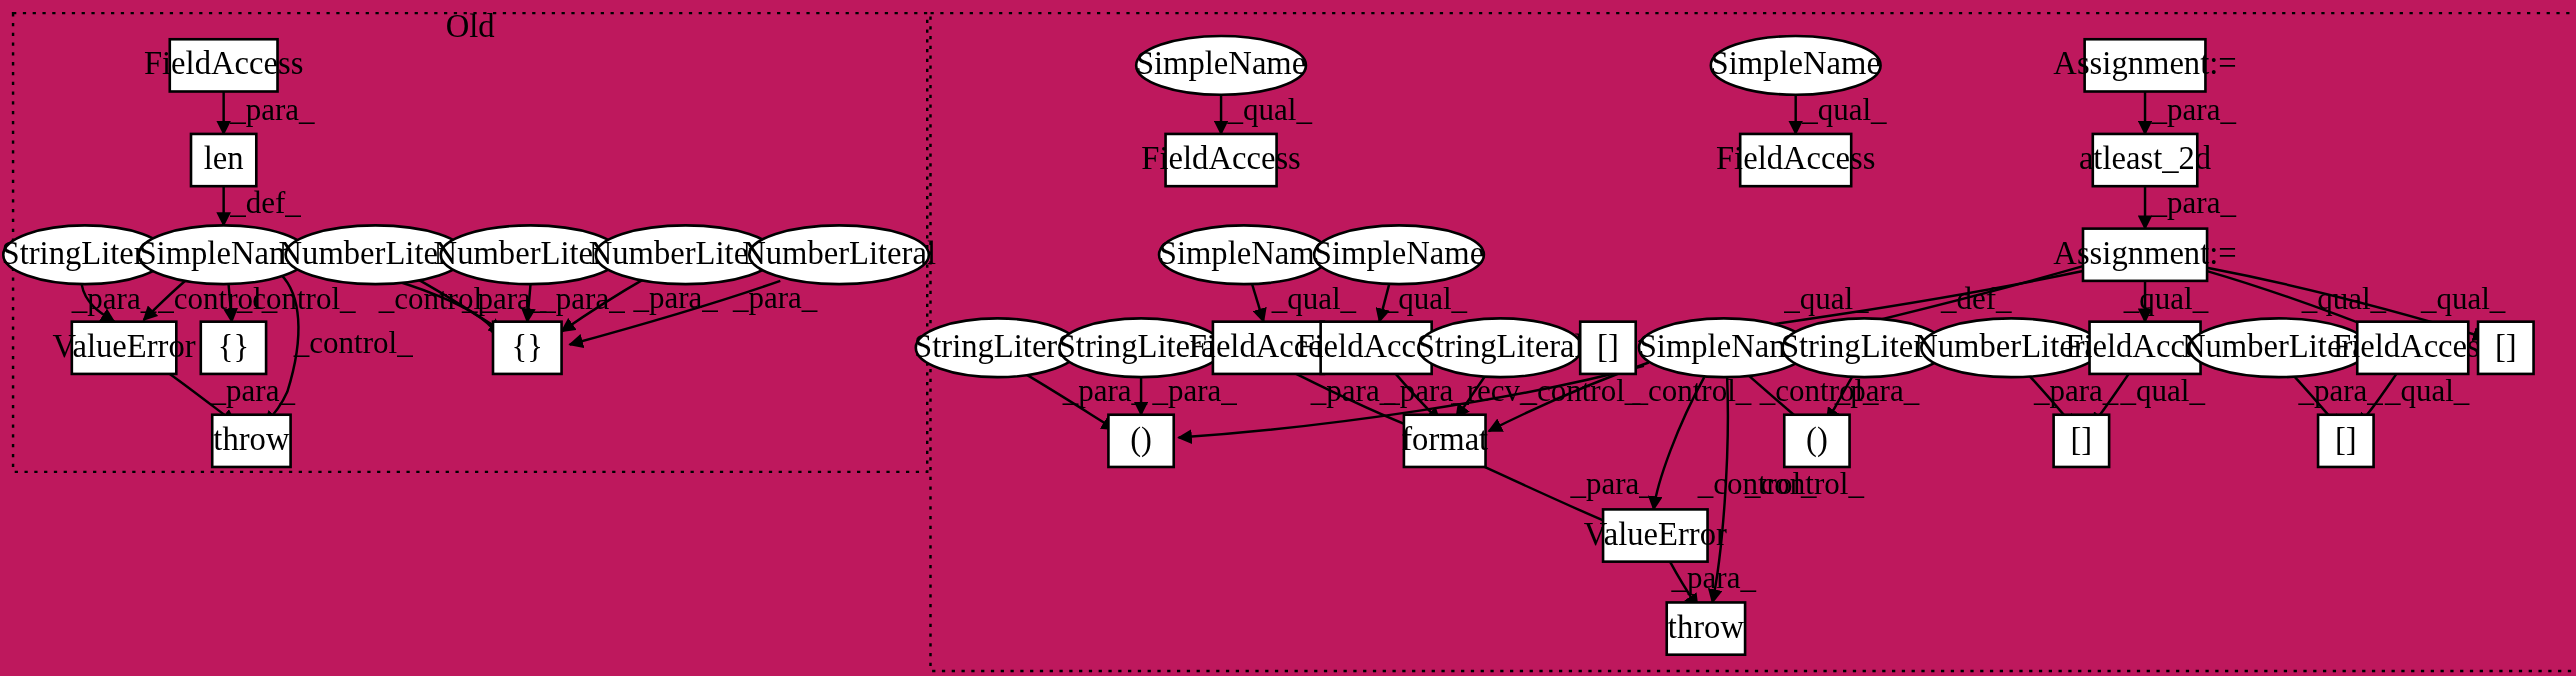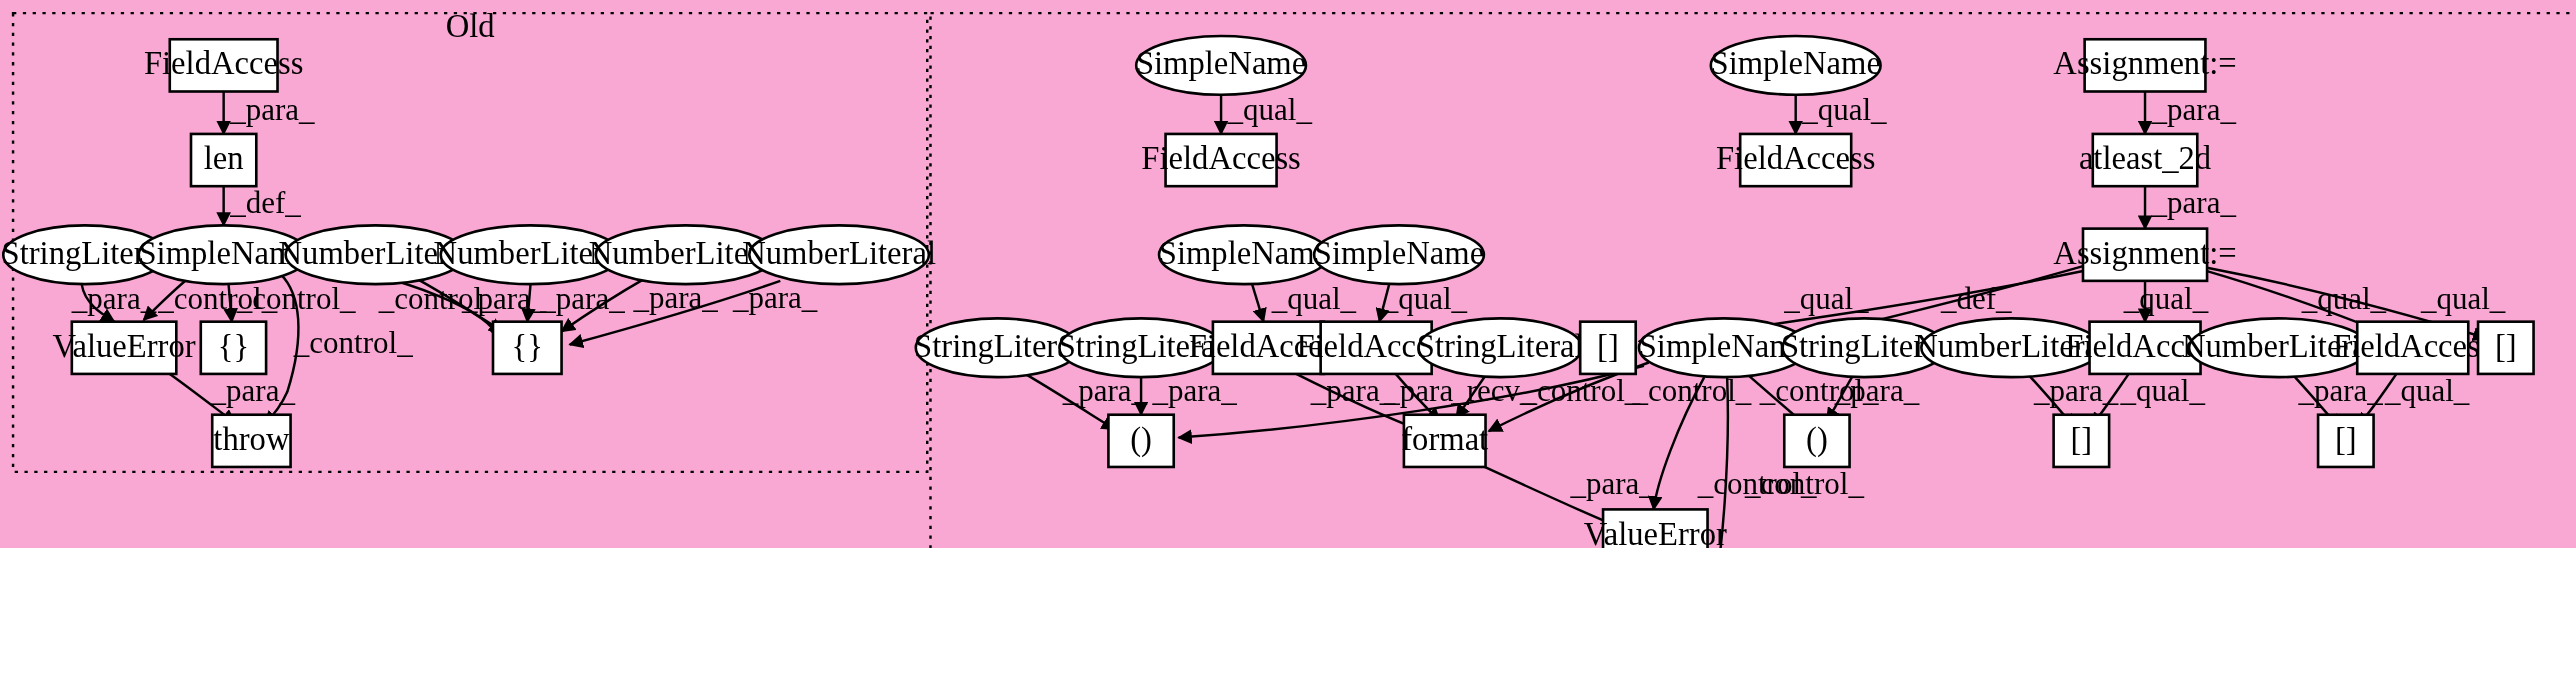--- a/index.html
+++ b/index.html
@@ -1,17 +1,17 @@
 <!DOCTYPE html>
 <html style="font-size:13px"><head>
 <meta charset="utf-8">
 <style>
   html,body{margin:0;padding:0;background:#ffffff;}
   body{font-family:"Liberation Serif","DejaVu Serif",serif;}
-  #canvas{position:relative;width:2576px;height:548px;background:#f9a8d4;}
+  #canvas{position:relative;width:2576px;height:676px;background:#be185d;}
   svg{display:block;}
   .node-shape{fill:#ffffff;stroke:#000000;stroke-width:1.6;}
   .node-label{font-family:"Liberation Serif","DejaVu Serif",serif;font-size:20px;fill:#000;text-anchor:middle;dominant-baseline:middle;}
   .edge-path{fill:none;stroke:#000000;stroke-width:1.5;}
   .edge-label{font-family:"Liberation Serif","DejaVu Serif",serif;font-size:19px;fill:#000;text-anchor:start;dominant-baseline:middle;}
   .cluster-box{fill:none;stroke:#000000;stroke-width:1.5;stroke-dasharray:2 4;}
   .cluster-label{font-family:"Liberation Serif","DejaVu Serif",serif;font-size:20px;fill:#000;text-anchor:middle;dominant-baseline:middle;}
 </style>
 </head>
 <body>

